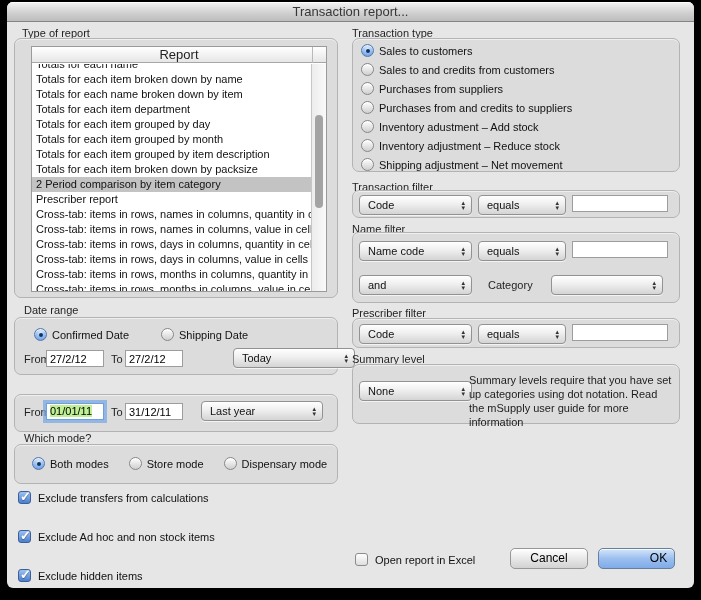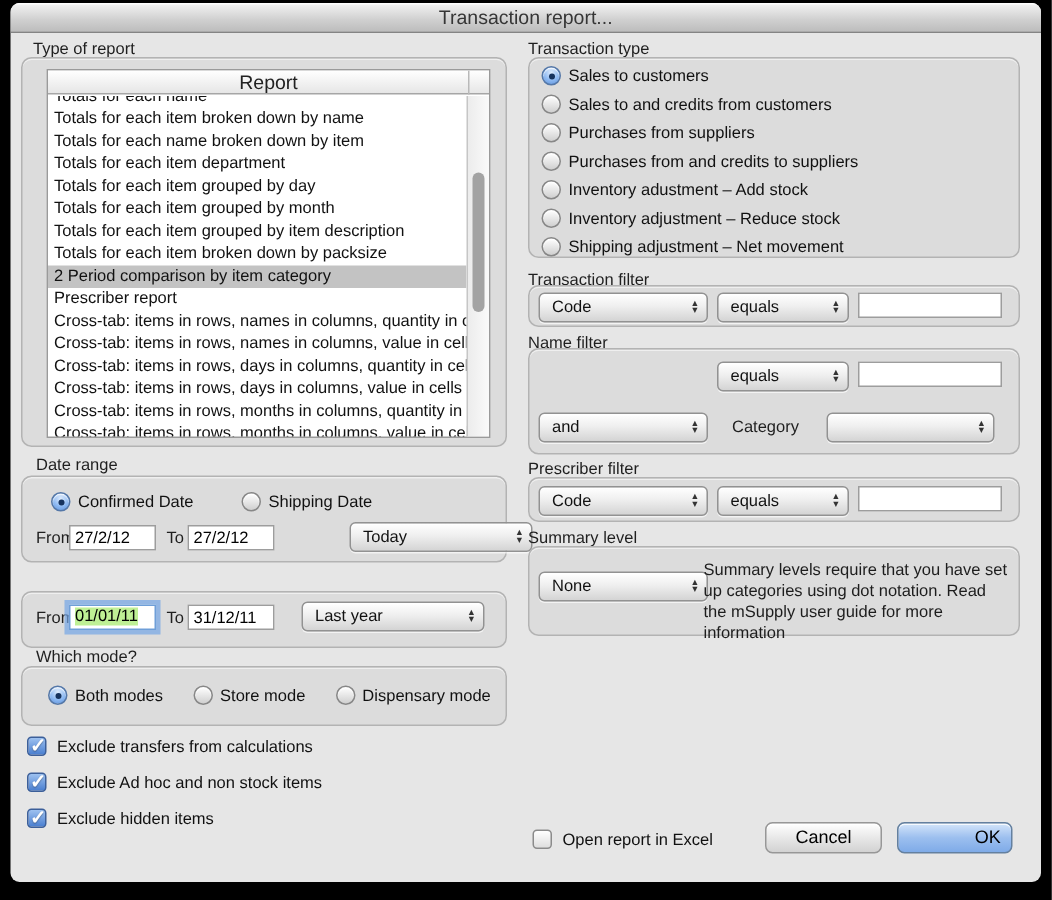--- a/index.html
+++ b/index.html
@@ -162,21 +162,21 @@
           <span class="radio"></span>
           <span class="rlabel">Store mode</span>
         </div>
         <div class="radio-row">
           <span class="radio"></span>
           <span class="rlabel">Dispensary mode</span>
         </div>
       </div>
   </div>
 
-  <div id="left-checkboxes" style="position:absolute;left:11px;top:489px;display:flex;flex-direction:column;gap:11px;">
+  <div id="left-checkboxes" style="position:absolute;left:11px;top:489px;display:flex;flex-direction:column;gap:26px;">
       <div class="cb-row">
         <span class="checkbox on"></span>
         <span class="rlabel">Exclude transfers from calculations</span>
       </div>
       <div class="cb-row">
         <span class="checkbox on"></span>
         <span class="rlabel">Exclude Ad hoc and non stock items</span>
       </div>
       <div class="cb-row">
         <span class="checkbox on"></span>
@@ -224,20 +224,23 @@
       <span>Code</span>
     </div>
     <div class="popup" style="left:125px;top:4px;width:88px;">
       <span>equals</span>
     </div>
     <input class="tfield" style="left: 219px; top: 4px; width: 96px;" value="">
   </div>
 
   <span class="lbl" style="left:345px;top:221px;">Name filter</span>
   <div class="group" style="left:345px;top:230px;width:328px;height:71px;">
+    <div class="popup" style="left:6px;top:8px;width:113px;">
+      <span>Name code</span>
+    </div>
     <div class="popup" style="left:125px;top:8px;width:88px;">
       <span>equals</span>
     </div>
     <input class="tfield" style="left: 219px; top: 8px; width: 96px;" value="">
     <div class="popup" style="left:6px;top:42px;width:113px;">
       <span>and</span>
     </div>
     <span class="lbl" style="left:135px;top:46px;">Category</span>
     <div class="popup" style="left:198px;top:42px;width:112px;">
       <span></span>

